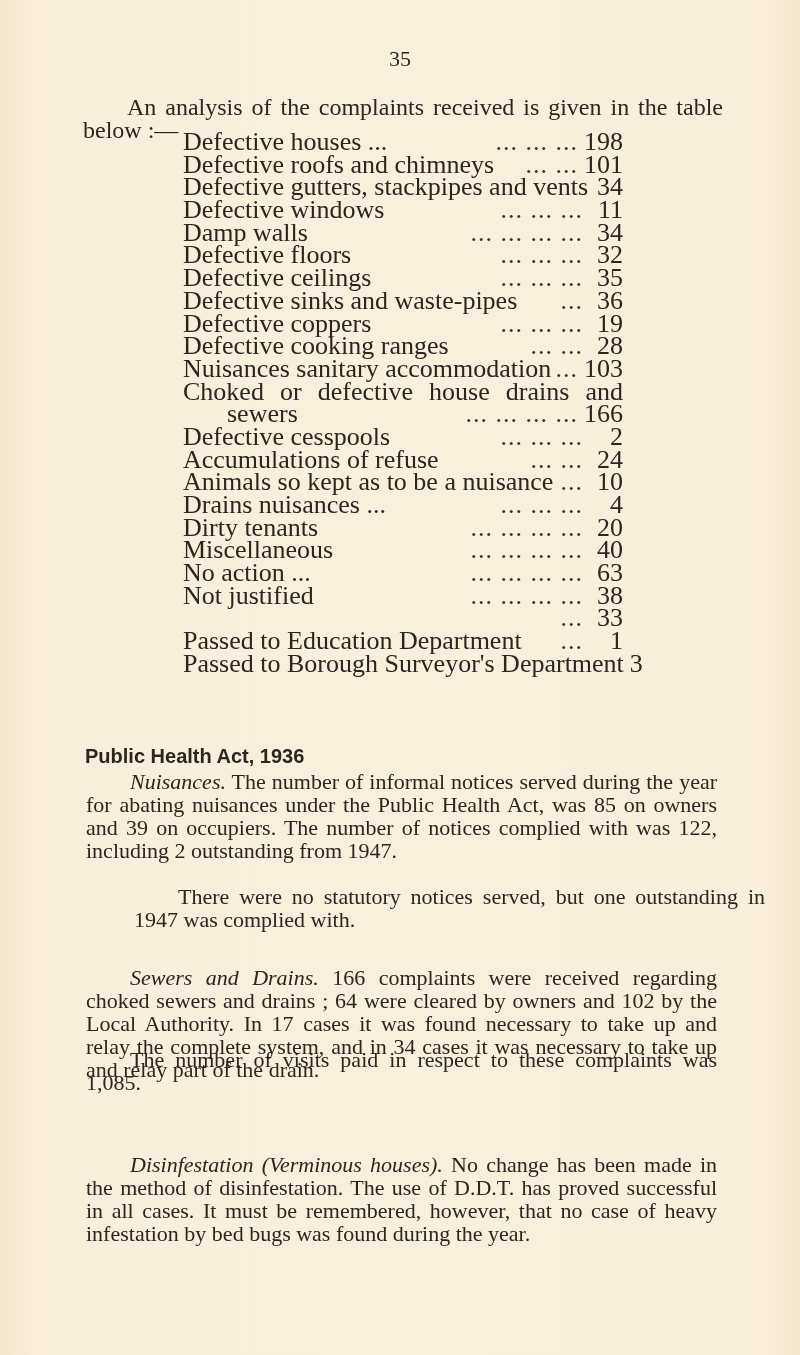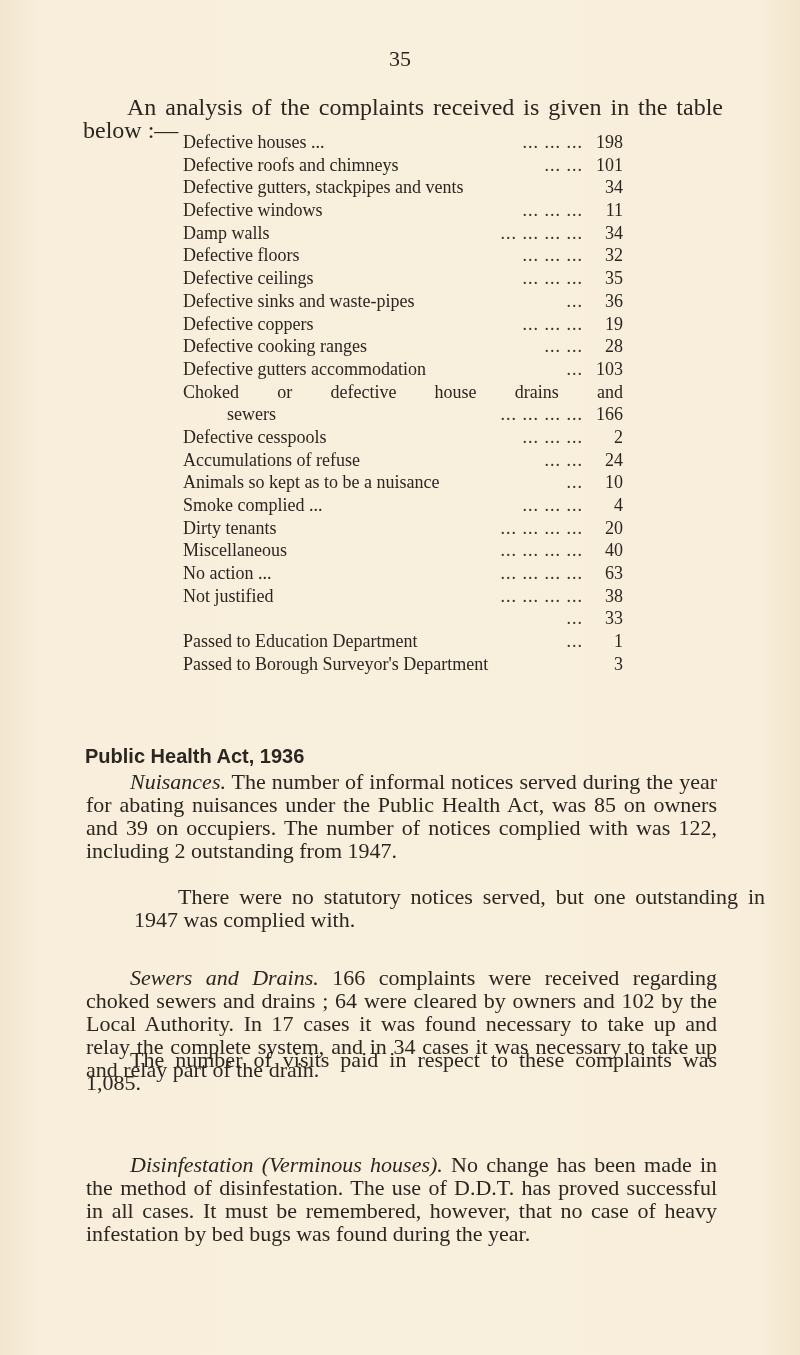--- a/index.html
+++ b/index.html
@@ -36,21 +36,21 @@
     .intro .first {
       text-indent: 44px;
       display: block;
       text-align-last: justify;
     }
     .table {
       position: absolute;
       top: 131px;
       left: 183px;
       width: 440px;
-      font-size: 18px;
+      font-size: 26px;
     }
     .row {
       display: flex;
       align-items: baseline;
       height: 22.7px;
       line-height: 22.7px;
       white-space: nowrap;
     }
     .row .label {
       flex: 0 0 auto;
@@ -162,21 +162,21 @@
       <span class="label">Defective coppers</span>
       <span class="dots">...      ...      ...</span>
       <span class="value">19</span>
     </div>
     <div class="row">
       <span class="label">Defective cooking ranges</span>
       <span class="dots">...      ...</span>
       <span class="value">28</span>
     </div>
     <div class="row">
-      <span class="label">Defective gutters accommodation</span>
+      <span class="label">Nuisances sanitary accommodation</span>
       <span class="dots">...</span>
       <span class="value">103</span>
     </div>
     <div class="row head-only">
       <span class="label">Choked or defective house drains and</span>
     </div>
     <div class="row continued">
       <span class="label">sewers</span>
       <span class="dots">...      ...      ...      ...</span>
       <span class="value">166</span>
@@ -190,21 +190,21 @@
       <span class="label">Accumulations of refuse</span>
       <span class="dots">...      ...</span>
       <span class="value">24</span>
     </div>
     <div class="row">
       <span class="label">Animals so kept as to be a nuisance</span>
       <span class="dots">...</span>
       <span class="value">10</span>
     </div>
     <div class="row">
-      <span class="label">Smoke complied ...</span>
+      <span class="label">Drains nuisances ...</span>
       <span class="dots">...      ...      ...</span>
       <span class="value">4</span>
     </div>
     <div class="row">
       <span class="label">Dirty tenants</span>
       <span class="dots">...      ...      ...      ...</span>
       <span class="value">20</span>
     </div>
     <div class="row">
       <span class="label">Miscellaneous</span>

